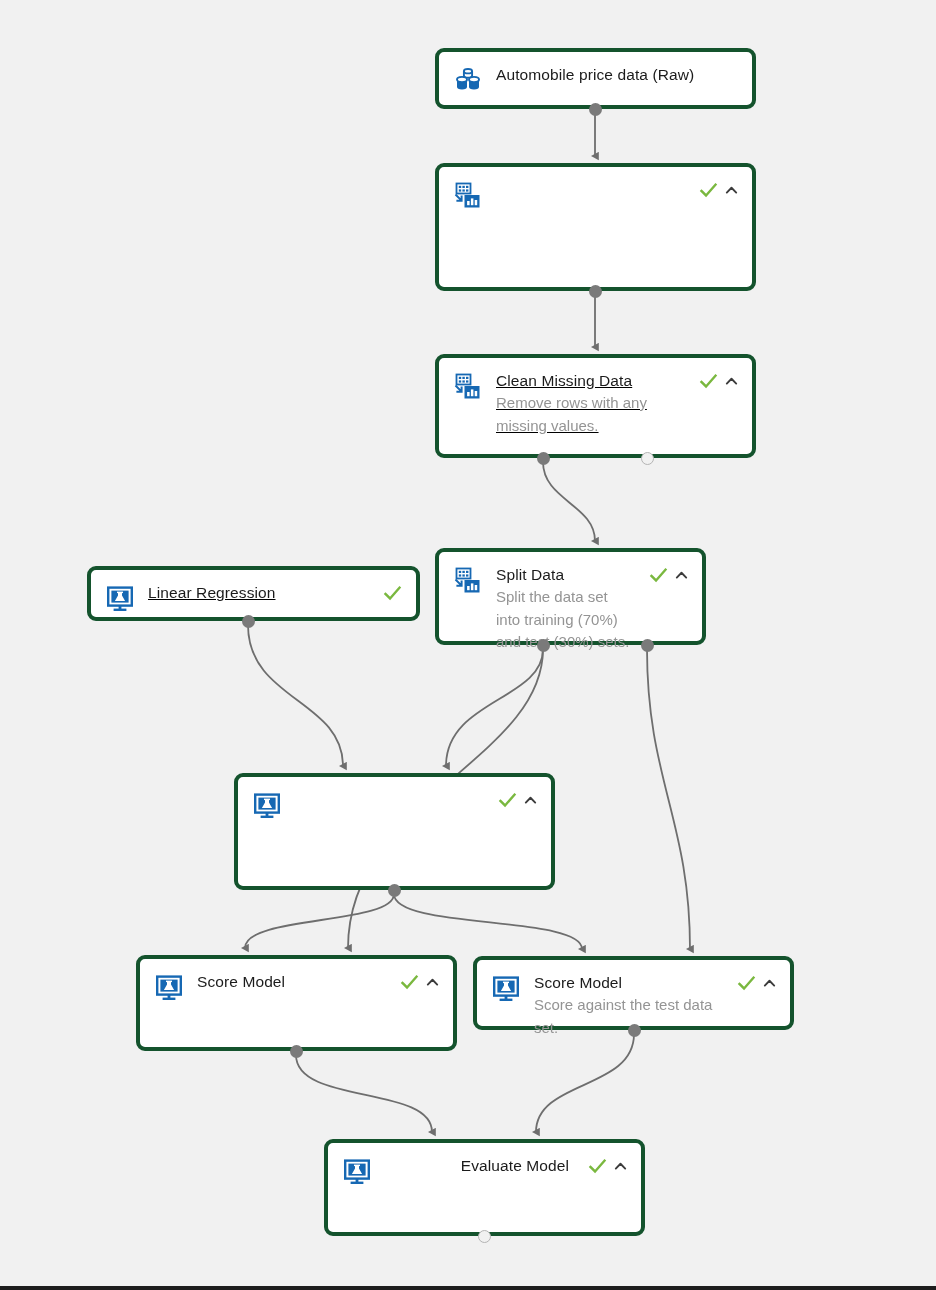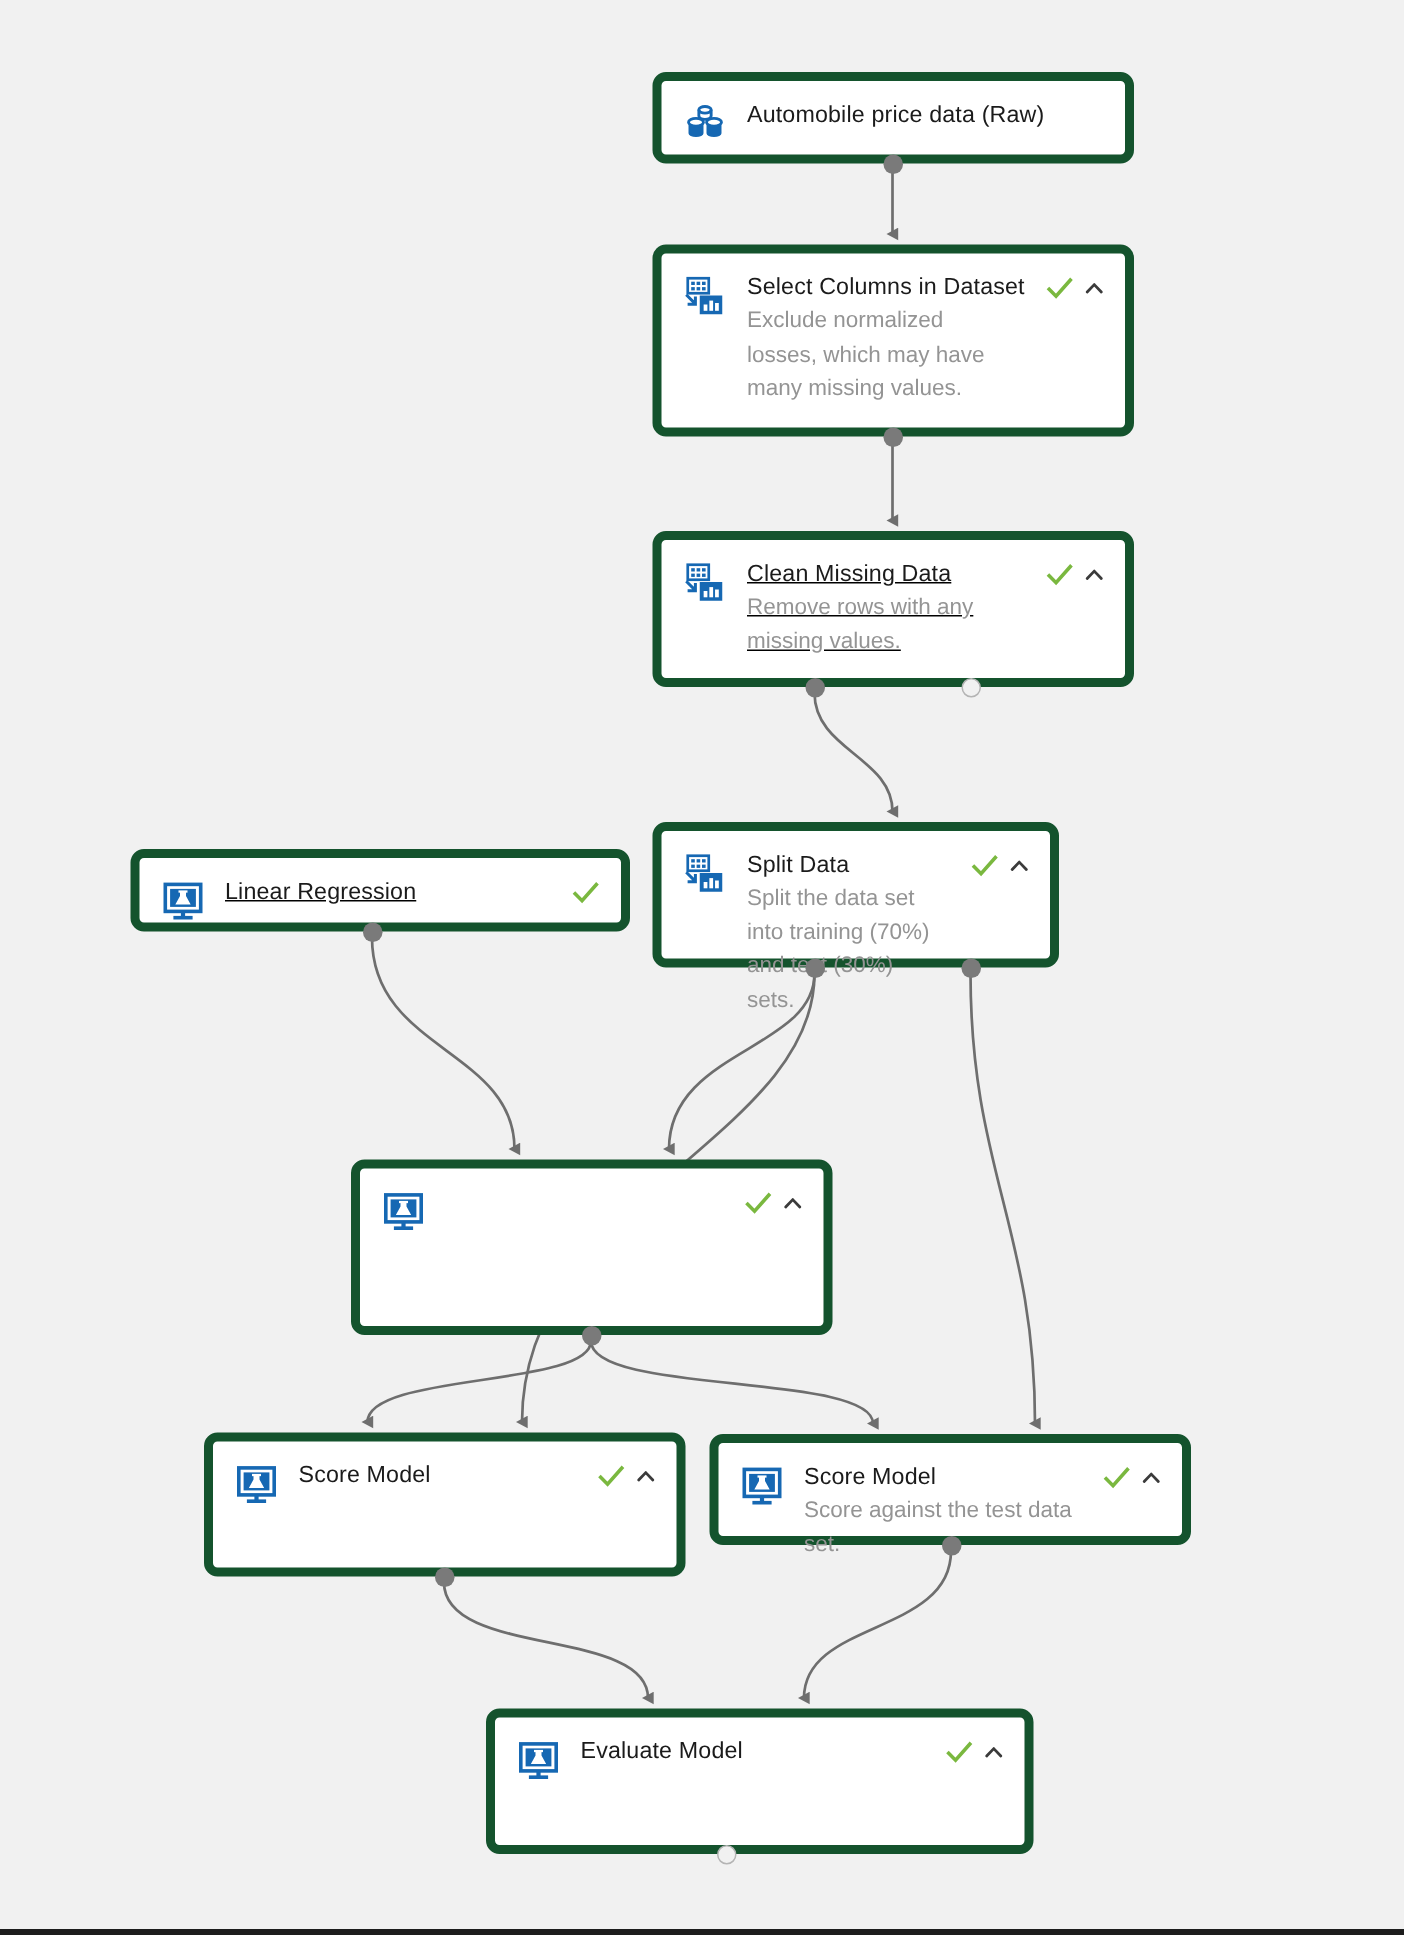--- a/index.html
+++ b/index.html
@@ -19,21 +19,21 @@
     position: absolute;
     left: 0;
     top: 0;
     width: 936px;
     height: 1290px;
     pointer-events: none;
   }
   .node {
     position: absolute;
     background: #ffffff;
-    border: 6px solid #14532d;
+    border: 4px solid #14532d;
     border-radius: 9px;
     box-sizing: border-box;
     z-index: 5;
   }
   .node-inner {
     position: relative;
     display: flex;
     align-items: flex-start;
     padding: 13px 14px 13px 14px;
     height: 100%;
@@ -151,24 +151,20 @@
               <rect x="13.0" y="4.8" width="2.4" height="2.2" fill="#1668b3"></rect>
               <rect x="5.8" y="8.4" width="2.4" height="2.2" fill="#1668b3"></rect>
               <rect x="9.4" y="8.4" width="2.4" height="2.2" fill="#1668b3"></rect>
               <rect x="13.0" y="8.4" width="2.4" height="2.2" fill="#1668b3"></rect>
               <path d="M2.5,13.5 L8.6,19.6 M8.6,14.6 L8.6,19.8 L3.4,19.8" fill="none" stroke="#1668b3" stroke-width="2.0"></path>
               <rect x="11.5" y="14.0" width="15" height="12.5" fill="#1668b3"></rect>
               <rect x="14.1" y="20.0" width="2.5" height="4.2" fill="#fff"></rect>
               <rect x="17.9" y="17.4" width="2.5" height="6.8" fill="#fff"></rect>
               <rect x="21.7" y="19.0" width="2.5" height="5.2" fill="#fff"></rect>
             </svg></div>
-          <div class="node-body">
-            <div class="node-title">Select Columns in Dataset</div>
-            <div class="node-comment">Exclude normalized losses, which may have many missing values.</div>
-          </div>
           <div class="node-status">
             <span>
               <svg class="check-icon" viewBox="0 0 20 20" width="19" height="19">
                 <path d="M2.6,10.4 L7.4,15.2 L17.4,3.9" fill="none" stroke="#7ab83f" stroke-width="2.5" stroke-linecap="square" stroke-linejoin="miter"></path>
               </svg>
             </span>
             <span>
               <svg class="chevron-icon" viewBox="0 0 16 16" width="13" height="13">
                 <path d="M2.2,10.6 L8,4.6 L13.8,10.6" fill="none" stroke="#3b3b3b" stroke-width="2.3" stroke-linecap="round" stroke-linejoin="round"></path>
               </svg>
@@ -338,21 +334,21 @@
               </svg>
             </span>
             <span>
               <svg class="chevron-icon" viewBox="0 0 16 16" width="13" height="13">
                 <path d="M2.2,10.6 L8,4.6 L13.8,10.6" fill="none" stroke="#3b3b3b" stroke-width="2.3" stroke-linecap="round" stroke-linejoin="round"></path>
               </svg>
             </span>
           </div>
         </div>
       </div>
-      <div class="node" style="left: 324px; top: 1139px; width: 365px; height: 97px;">
+      <div class="node" style="left: 324px; top: 1139px; width: 321px; height: 97px; text-align: right;">
         <div class="node-inner">
           <div class="node-icon"><svg viewBox="0 0 30 30" width="30" height="30">
               <rect x="3.2" y="3.6" width="23.6" height="18.0" fill="none" stroke="#1668b3" stroke-width="2.4"></rect>
               <rect x="6.4" y="6.6" width="17.2" height="12.0" fill="#1668b3"></rect>
               <path d="M13.0,8.4 h4.0 v3.0 l3.1,5.6 h-10.2 l3.1,-5.6 z" fill="#fff"></path>
               <rect x="12.0" y="7.6" width="6.0" height="1.5" fill="#fff"></rect>
               <rect x="13.6" y="21.6" width="2.8" height="3.6" fill="#1668b3"></rect>
               <rect x="8.6" y="24.6" width="12.8" height="2.4" fill="#1668b3"></rect>
             </svg></div>
           <div class="node-body">

